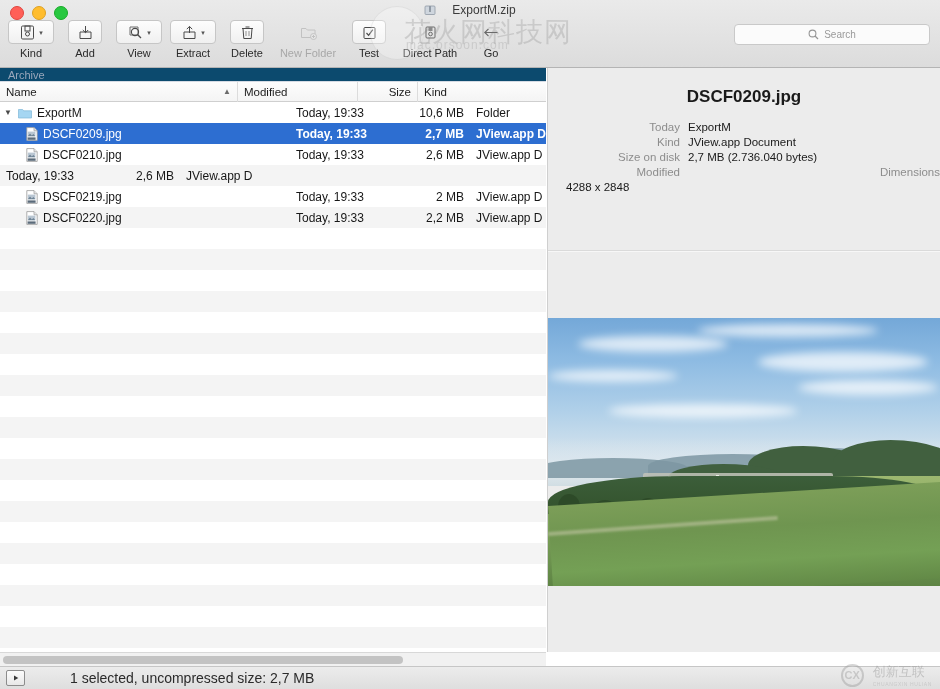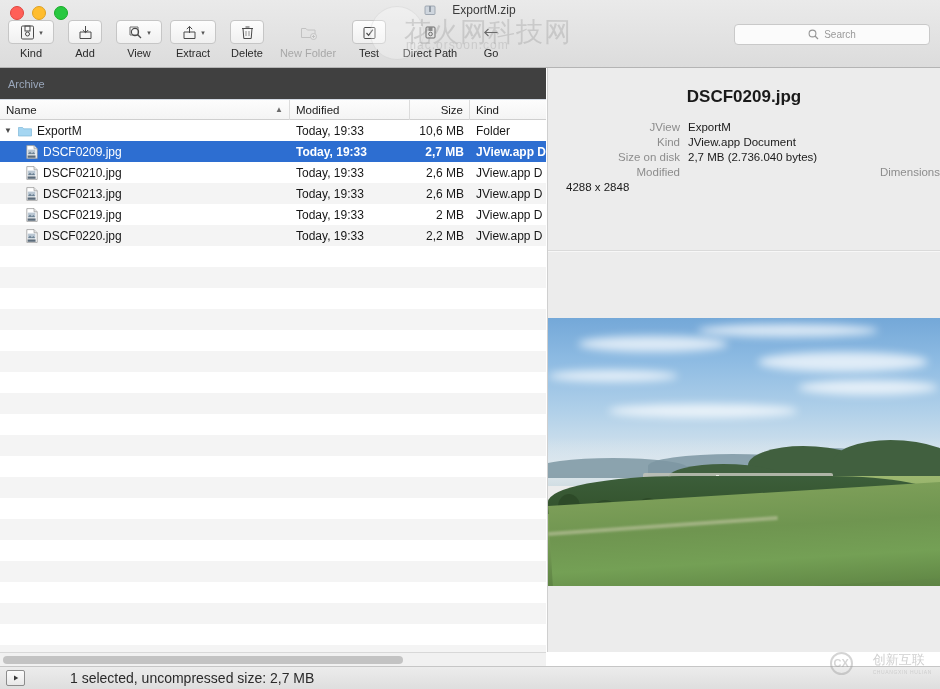--- a/index.html
+++ b/index.html
@@ -88,22 +88,22 @@
   .search-ph { font-size: 10px; color: #9a9a9a; }
 
   
   .leftpane {
     position: absolute; left: 0; top: 68px;
     width: 546px; height: 584px;
     background: #ffffff;
     overflow: hidden;
   }
   .archive-bar {
-    height: 32px;
-    background: #404040;
+    height: 14px;
+    background: #0c4a6e;
     border-bottom: 1px solid #d5dbe4;
     display: flex; align-items: center;
     padding-left: 8px;
     box-sizing: border-box;
   }
   .archive-bar .lbl { font-size: 11px; color: #9aa7bb; }
 
   .col-head {
     height: 20px;
     background: linear-gradient(to bottom, #fdfdfd, #f4f4f4);
@@ -112,21 +112,21 @@
     font-size: 11.5px; color: #1c1c1c;
     box-sizing: border-box;
   }
   .ch {
     height: 20px; display: flex; align-items: center;
     box-sizing: border-box;
     border-right: 1px solid #dcdcdc;
     padding: 0 6px;
     position: relative;
   }
-  .ch-name { width: 290px; }
+  .ch-name { width: 238px; }
   .ch-mod  { width: 120px; }
   .ch-size { width: 60px; justify-content: flex-end; }
   .ch-kind { width: 76px; border-right: none; }
   .sort-ind {
     position: absolute; right: 6px; top: 5px;
     font-size: 8px; color: #6b6b6b;
   }
 
   .rows { position: relative; }
   .row {
@@ -308,22 +308,22 @@
     font-size: 27px; color: rgba(110,110,110,0.45);
     letter-spacing: 1px; white-space: nowrap;
     font-family: "DejaVu Sans", sans-serif;
   }
   .wm-latin {
     position: absolute; left: 36px; top: 36px;
     font-size: 12px; color: rgba(120,120,120,0.42);
     letter-spacing: 1px; white-space: nowrap;
   }
   .wm-br {
-    position: absolute; right: 8px; bottom: 14px;
-    display: flex; align-items: center; gap: 20px;
+    position: absolute; right: 8px; bottom: 2px;
+    display: flex; align-items: center; gap: 9px;
     opacity: 0.42; pointer-events: none;
   }
   .wm-br-logo {
     width: 19px; height: 19px; border-radius: 50%;
     border: 2px solid #9a9a9a;
     display: flex; align-items: center; justify-content: center;
     font-size: 11px; color: #9a9a9a; font-weight: bold;
   }
   .wm-br-text { font-size: 13px; color: #8d8d8d; font-family: "DejaVu Sans", sans-serif; }
   .wm-br-sub { font-size: 5px; color: #a8a8a8; letter-spacing: 0.6px; }
@@ -555,32 +555,20 @@
                 <rect x="1.6" y="10.4" width="8" height="2.4" fill="#5b6b7a"></rect>
               </svg>
             </span>
             <span class="fname">DSCF0210.jpg</span>
           </div>
           <div class="cell c-mod">Today, 19:33</div>
           <div class="cell c-size">2,6 MB</div>
           <div class="cell c-kind">JView.app D</div>
         </div>
         <div class="row even">
-          <div class="cell c-name indent-1">
-            <span>
-              <svg class="icn" width="12" height="14" viewBox="0 0 12 14">
-                <path d="M0.8 0.6 L8 0.6 L11.2 3.8 L11.2 13.4 L0.8 13.4 Z" fill="#ffffff" stroke="#9a9a9a" stroke-width="0.8"></path>
-                <path d="M8 0.6 L8 3.8 L11.2 3.8" fill="#e3e3e3" stroke="#9a9a9a" stroke-width="0.7"></path>
-                <rect x="1.8" y="4.6" width="7.6" height="4.6" fill="#b9c6d2"></rect>
-                <path d="M1.8 9.2 L4 6.6 L5.8 8.4 L7.4 7 L9.4 9.2 Z" fill="#6f8496"></path>
-                <rect x="1.6" y="10.4" width="8" height="2.4" fill="#5b6b7a"></rect>
-              </svg>
-            </span>
-            <span class="fname">DSCF0213.jpg</span>
-          </div>
           <div class="cell c-mod">Today, 19:33</div>
           <div class="cell c-size">2,6 MB</div>
           <div class="cell c-kind">JView.app D</div>
         </div>
         <div class="row odd">
           <div class="cell c-name indent-1">
             <span>
               <svg class="icn" width="12" height="14" viewBox="0 0 12 14">
                 <path d="M0.8 0.6 L8 0.6 L11.2 3.8 L11.2 13.4 L0.8 13.4 Z" fill="#ffffff" stroke="#9a9a9a" stroke-width="0.8"></path>
                 <path d="M8 0.6 L8 3.8 L11.2 3.8" fill="#e3e3e3" stroke="#9a9a9a" stroke-width="0.7"></path>
@@ -633,21 +621,21 @@
         <div class="row odd"></div>
         <div class="row even"></div>
       </div>
   </div>
 
   <div class="rightpane">
 
     <div class="info-title">DSCF0209.jpg</div>
 
     <div class="info-table" id="info-table">
-        <div class="ik">JView</div>
+        <div class="ik">Today</div>
         <div class="iv">ExportM</div>
         <div class="ik">Kind</div>
         <div class="iv">JView.app Document</div>
         <div class="ik">Size on disk</div>
         <div class="iv">2,7 MB (2.736.040 bytes)</div>
         <div class="ik">Modified</div>
         <div class="ik">Dimensions</div>
         <div class="iv">4288 x 2848</div>
       </div>
 

